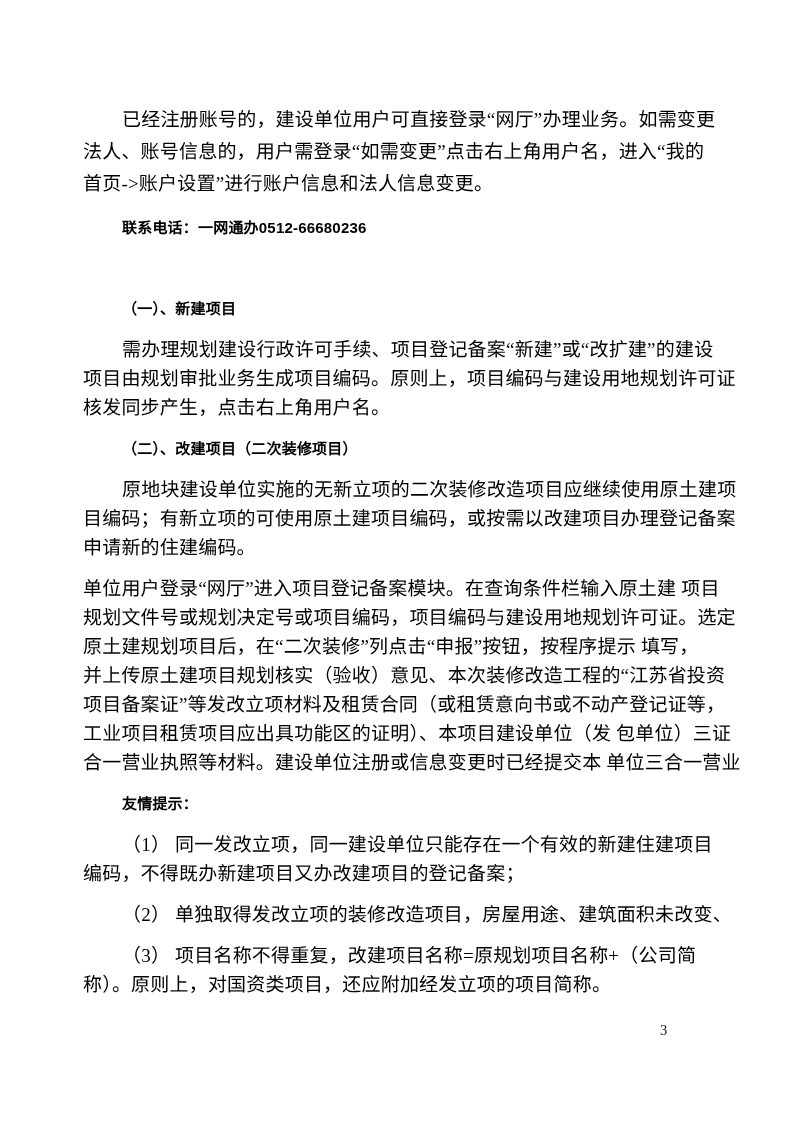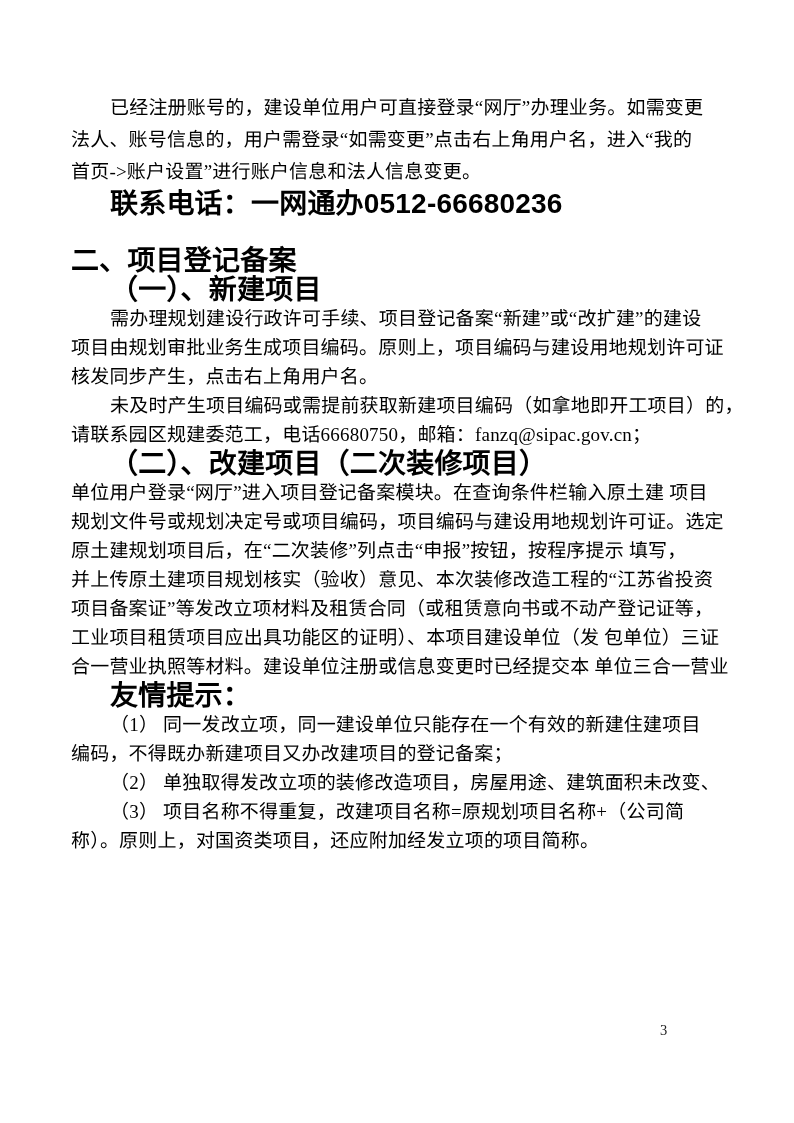--- a/index.html
+++ b/index.html
@@ -15,34 +15,34 @@
     overflow: hidden;
     font-family: "Liberation Serif", serif;
     color: #000000;
   }
   .content {
     position: absolute;
     left: 71px;
     top: 92px;
     width: 658px;
   }
-  .block { margin: 0; padding: 0; }
+  .block { margin: 12px; padding: 0; }
   .line {
     font-size: 19px;
     line-height: 29px;
     height: 29px;
     white-space: pre;
     letter-spacing: 0.2px;
   }
   .indent { text-indent: 39px; }
   
   .bold .line, .heading .line {
     font-family: "Liberation Sans", sans-serif;
     font-weight: 700;
-    font-size: 28px;
+    font-size: 15px;
   }
   
   .content .block:nth-child(1) .line,
   .content .block:nth-child(2) .line {
     line-height: 32px;
     height: 32px;
   }
   .spacer { height: 26px; }
   .page-number {
     position: absolute;
@@ -61,37 +61,35 @@
 
   <div class="block para">
         <div class="line indent">已经注册账号的，建设单位用户可直接登录“网厅”办理业务。如需变更</div>
         <div class="line">法人、账号信息的，用户需登录“如需变更”点击右上角用户名，进入“我的</div>
         <div class="line">首页-&gt;账户设置”进行账户信息和法人信息变更。</div>
       </div>
       <div class="block bold">
         <div class="line indent">联系电话：一网通办0512-66680236</div>
       </div>
       <div class="block spacer"></div>
-      <div class="block heading">
-        <div class="line">二、项目登记备案</div>
-      </div>
       <div class="block bold">
         <div class="line indent">（一）、新建项目</div>
       </div>
       <div class="block para">
         <div class="line indent">需办理规划建设行政许可手续、项目登记备案“新建”或“改扩建”的建设</div>
         <div class="line">项目由规划审批业务生成项目编码。原则上，项目编码与建设用地规划许可证</div>
         <div class="line">核发同步产生，点击右上角用户名。</div>
       </div>
-      <div class="block para">
-        <div class="line indent">未及时产生项目编码或需提前获取新建项目编码（如拿地即开工项目）的，</div>
-        <div class="line">请联系园区规建委范工，电话66680750，邮箱：fanzq@sipac.gov.cn；</div>
-      </div>
       <div class="block bold">
         <div class="line indent">（二）、改建项目（二次装修项目）</div>
+      </div>
+      <div class="block para">
+        <div class="line indent">原地块建设单位实施的无新立项的二次装修改造项目应继续使用原土建项</div>
+        <div class="line">目编码；有新立项的可使用原土建项目编码，或按需以改建项目办理登记备案</div>
+        <div class="line">申请新的住建编码。</div>
       </div>
       <div class="block para">
         <div class="line">单位用户登录“网厅”进入项目登记备案模块。在查询条件栏输入原土建 项目</div>
         <div class="line">规划文件号或规划决定号或项目编码，项目编码与建设用地规划许可证。选定</div>
         <div class="line">原土建规划项目后，在“二次装修”列点击“申报”按钮，按程序提示 填写，</div>
         <div class="line">并上传原土建项目规划核实（验收）意见、本次装修改造工程的“江苏省投资</div>
         <div class="line">项目备案证”等发改立项材料及租赁合同（或租赁意向书或不动产登记证等，</div>
         <div class="line">工业项目租赁项目应出具功能区的证明）、本项目建设单位（发 包单位）三证</div>
         <div class="line">合一营业执照等材料。建设单位注册或信息变更时已经提交本 单位三合一营业</div>
       </div>

